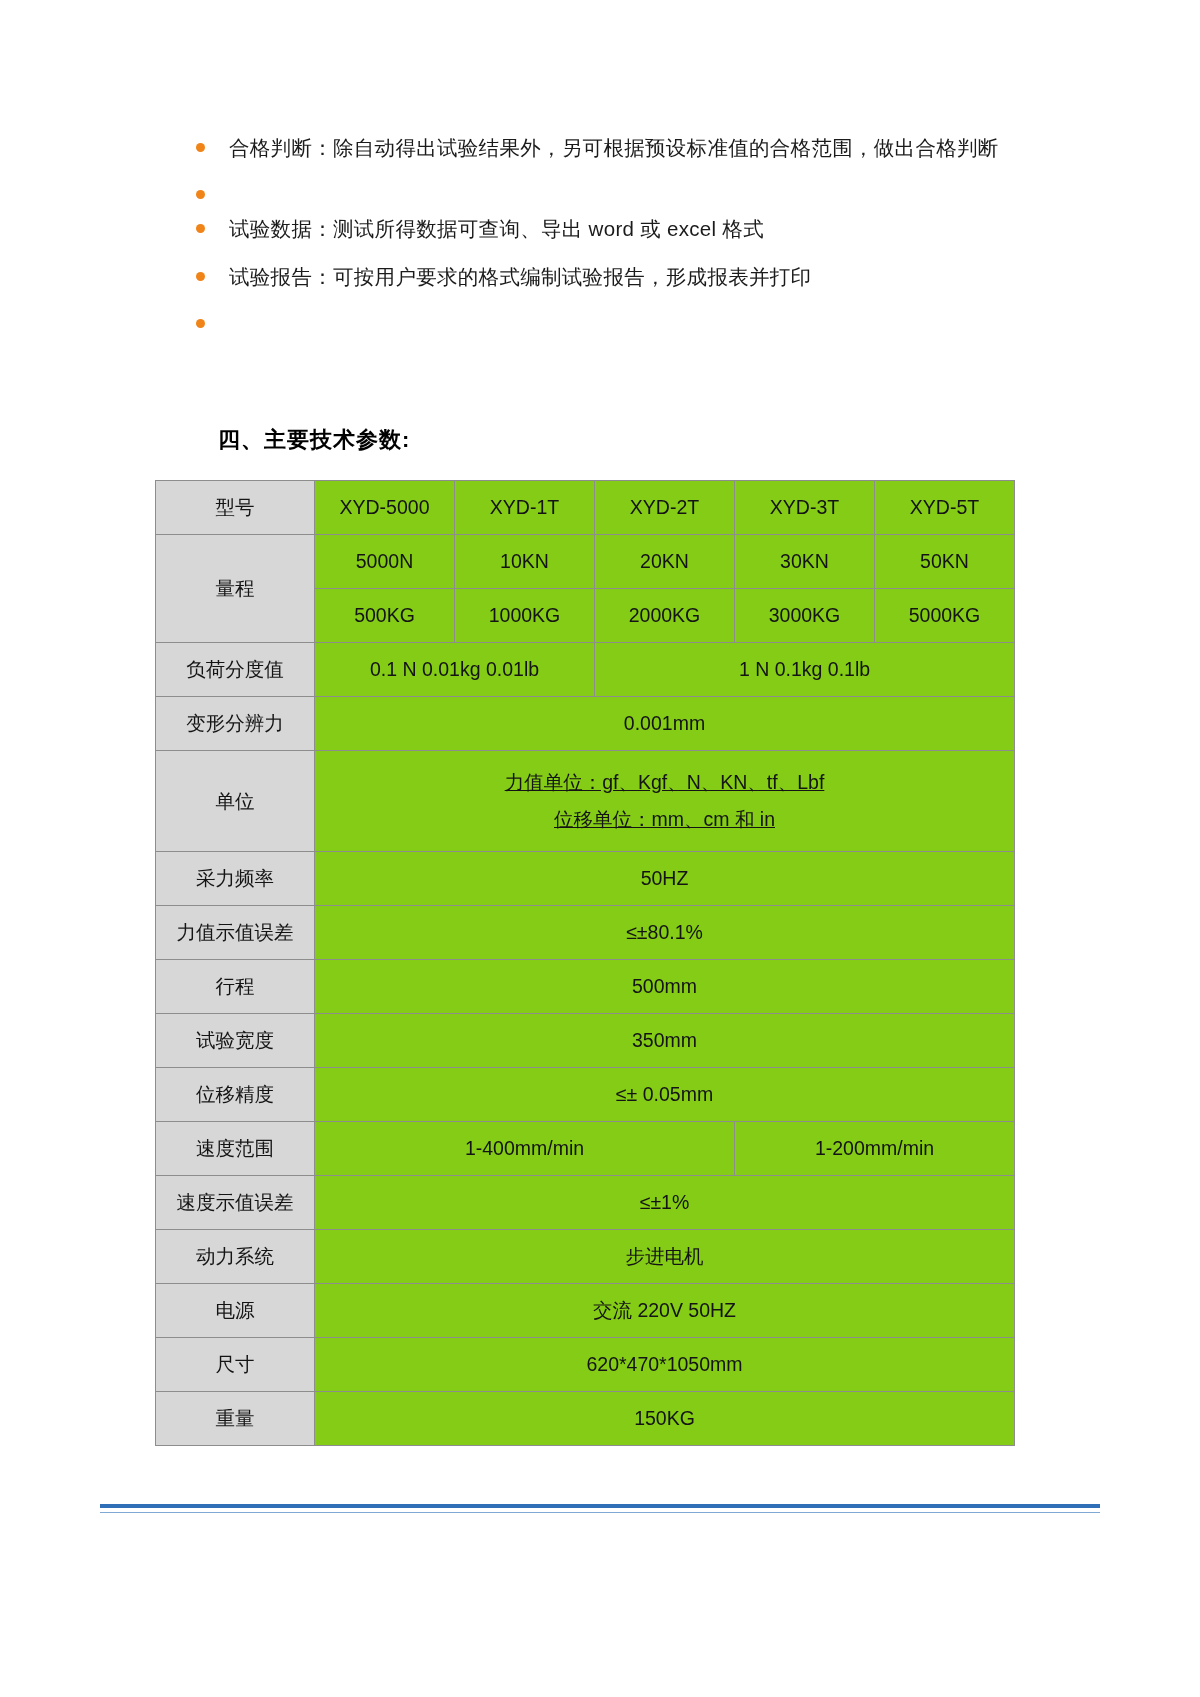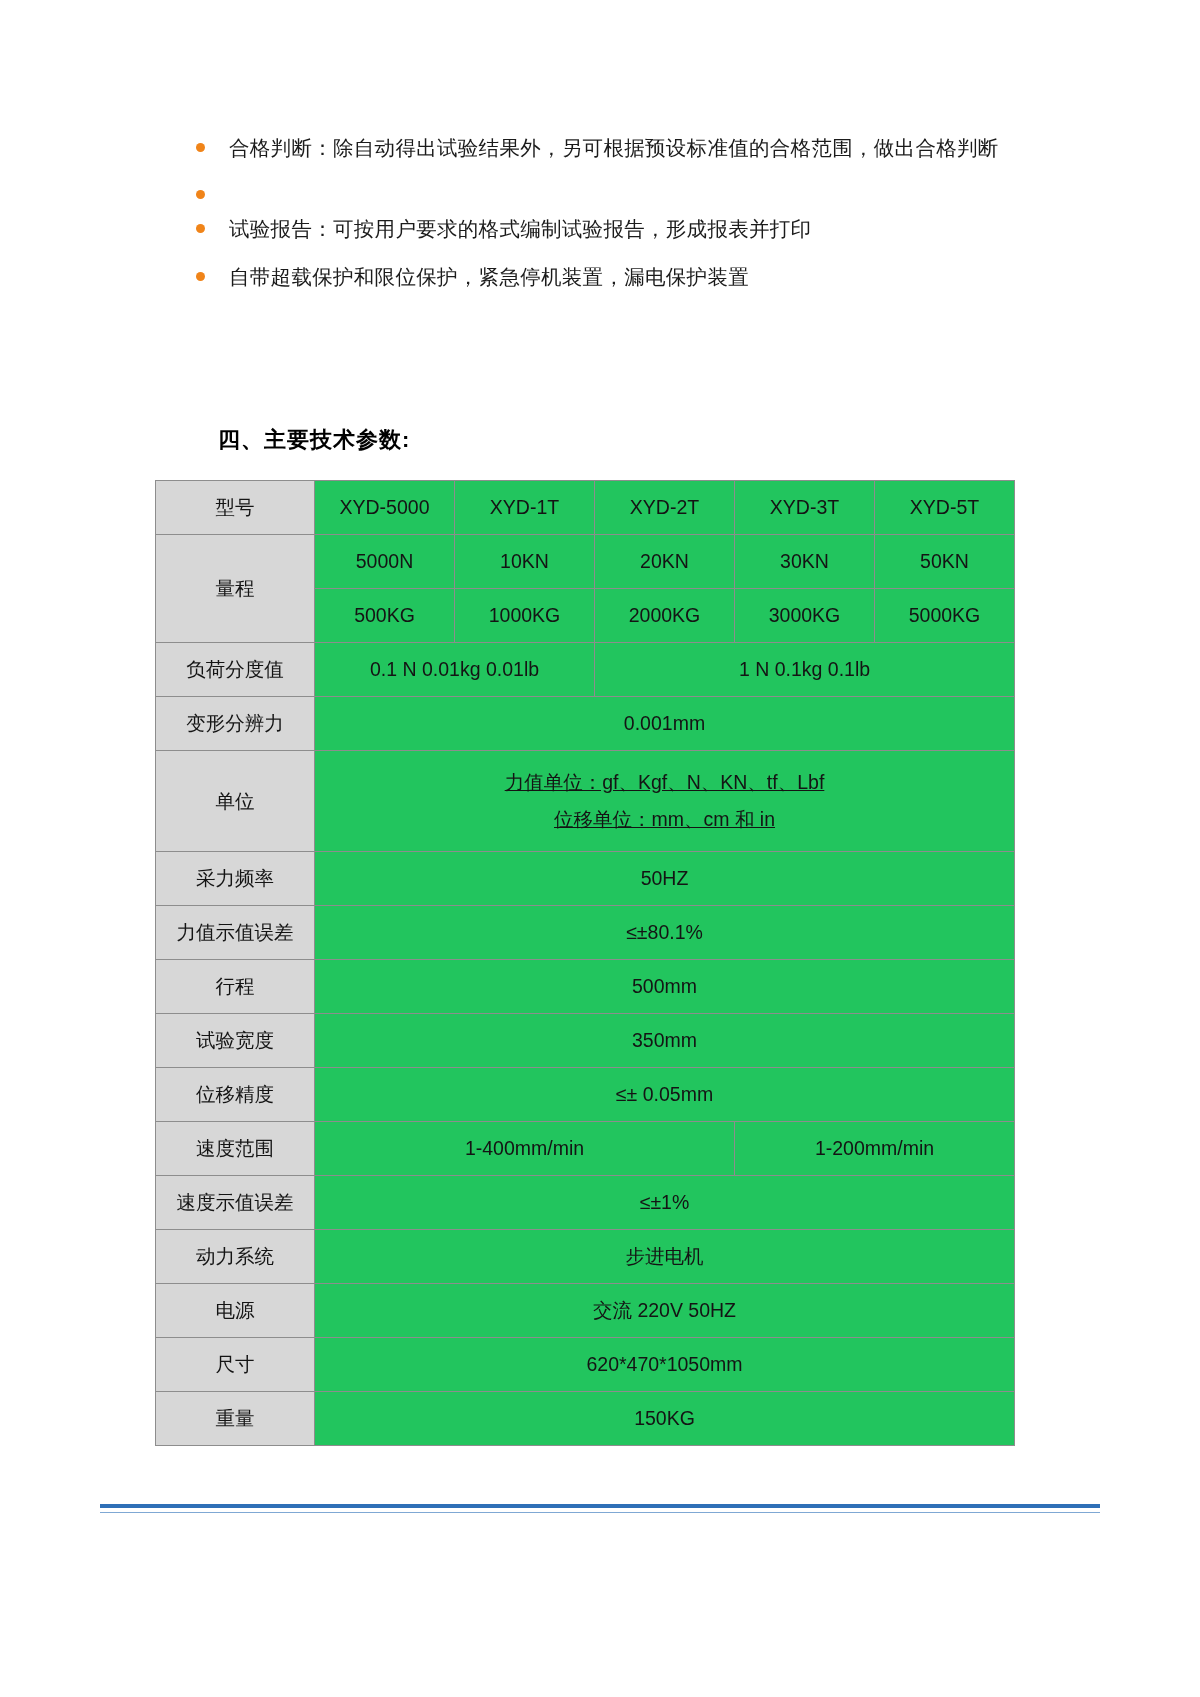--- a/index.html
+++ b/index.html
@@ -99,21 +99,21 @@
     vertical-align: middle;
     color: #141414;
     padding: 0;
     height: 53px;
   }
   td.label {
     background: #d7d7d7;
     width: 158px;
     font-size: 19px;
   }
-  td.val { background: #22c55e; }
+  td.val { background: #84cc16; }
   .cell-inner { padding: 4px 6px; line-height: 1.45; text-decoration: underline; }
   .two-line { line-height: 1.9; }
 
   
   .footer-rule {
     position: absolute;
     left: 100px;
     top: 1504px;
     width: 1000px;
     height: 4px;
@@ -150,25 +150,28 @@
   <div class="bullet-list">
     <div class="bullet-item">
       <span class="bullet-dot"></span>
       <span class="bullet-text">合格判断：除自动得出试验结果外，另可根据预设标准值的合格范围，做出合格判断</span>
     </div>
     <div class="bullet-item">
       <span class="bullet-dot"></span>
     </div>
     <div class="bullet-item">
       <span class="bullet-dot"></span>
+      <span class="bullet-text">试验数据：测试所得数据可查询、导出 word 或 excel 格式</span>
+    </div>
+    <div class="bullet-item">
+      <span class="bullet-dot"></span>
       <span class="bullet-text">试验报告：可按用户要求的格式编制试验报告，形成报表并打印</span>
     </div>
     <div class="bullet-item">
       <span class="bullet-dot"></span>
-      <span class="bullet-text">自带超载保护和限位保护，紧急停机装置，漏电保护装置</span>
     </div>
   </div>
 
   <div class="section-heading">四、主要技术参数:</div>
 
   <div class="spec-table-wrap">
     <table class="spec">
       <tbody>
         <tr>
           <td class="label">型号</td>

